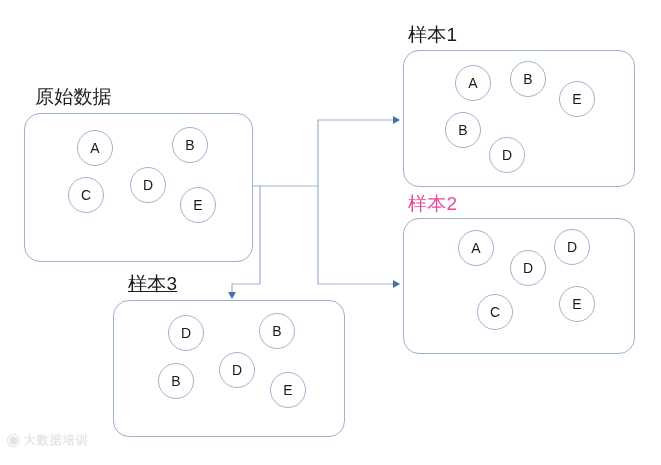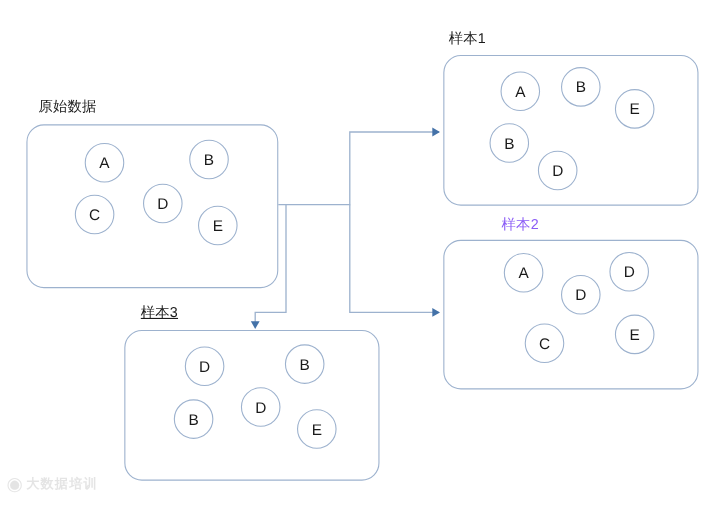--- a/index.html
+++ b/index.html
@@ -28,21 +28,21 @@
     position: absolute;
     border: 1px solid #9db2ce;
     border-radius: 16px;
     background: #ffffff;
     box-sizing: border-box;
   }
 
   
   .group-label {
     position: absolute;
-    font-size: 13px;
+    font-size: 19px;
     color: #1a1a1a;
     white-space: nowrap;
     line-height: 18px;
     letter-spacing: 0.2px;
   }
 
   
   .item-circle {
     position: absolute;
     width: 36px;
@@ -120,21 +120,21 @@
       <div class="item-circle" style="left: 130px; top: 167px; border-color: rgb(157, 178, 206); color: rgb(26, 26, 26);">D</div>
       <div class="item-circle" style="left: 172px; top: 127px; border-color: rgb(157, 178, 206); color: rgb(26, 26, 26);">B</div>
       <div class="item-circle" style="left: 180px; top: 187px; border-color: rgb(157, 178, 206); color: rgb(26, 26, 26);">E</div>
       <div class="group-label" style="left: 408px; top: 26px; color: rgb(26, 26, 26);">样本1</div>
       <div class="group-box" style="left: 403px; top: 50px; width: 232px; height: 137px; border-color: rgb(157, 178, 206);"></div>
       <div class="item-circle" style="left: 455px; top: 65px; border-color: rgb(157, 178, 206); color: rgb(26, 26, 26);">A</div>
       <div class="item-circle" style="left: 510px; top: 61px; border-color: rgb(157, 178, 206); color: rgb(26, 26, 26);">B</div>
       <div class="item-circle" style="left: 559px; top: 81px; border-color: rgb(157, 178, 206); color: rgb(26, 26, 26);">E</div>
       <div class="item-circle" style="left: 445px; top: 112px; border-color: rgb(157, 178, 206); color: rgb(26, 26, 26);">B</div>
       <div class="item-circle" style="left: 489px; top: 137px; border-color: rgb(157, 178, 206); color: rgb(26, 26, 26);">D</div>
-      <div class="group-label" style="left: 408px; top: 195px; color: #8b5cf6; margin-left: 48px;">样本2</div>
+      <div class="group-label" style="left: 408px; top: 195px; color: #ec4899;">样本2</div>
       <div class="group-box" style="left: 403px; top: 218px; width: 232px; height: 136px; border-color: rgb(157, 178, 206);"></div>
       <div class="item-circle" style="left: 458px; top: 230px; border-color: rgb(157, 178, 206); color: rgb(26, 26, 26);">A</div>
       <div class="item-circle" style="left: 510px; top: 250px; border-color: rgb(157, 178, 206); color: rgb(26, 26, 26);">D</div>
       <div class="item-circle" style="left: 554px; top: 229px; border-color: rgb(157, 178, 206); color: rgb(26, 26, 26);">D</div>
       <div class="item-circle" style="left: 477px; top: 294px; border-color: rgb(157, 178, 206); color: rgb(26, 26, 26);">C</div>
       <div class="item-circle" style="left: 559px; top: 286px; border-color: rgb(157, 178, 206); color: rgb(26, 26, 26);">E</div>
       <div class="group-label" style="left: 128px; top: 275px; color: rgb(26, 26, 26); text-decoration: underline;">样本3</div>
       <div class="group-box" style="left: 113px; top: 300px; width: 232px; height: 137px; border-color: rgb(157, 178, 206);"></div>
       <div class="item-circle" style="left: 168px; top: 315px; border-color: rgb(157, 178, 206); color: rgb(26, 26, 26);">D</div>
       <div class="item-circle" style="left: 259px; top: 313px; border-color: rgb(157, 178, 206); color: rgb(26, 26, 26);">B</div>

